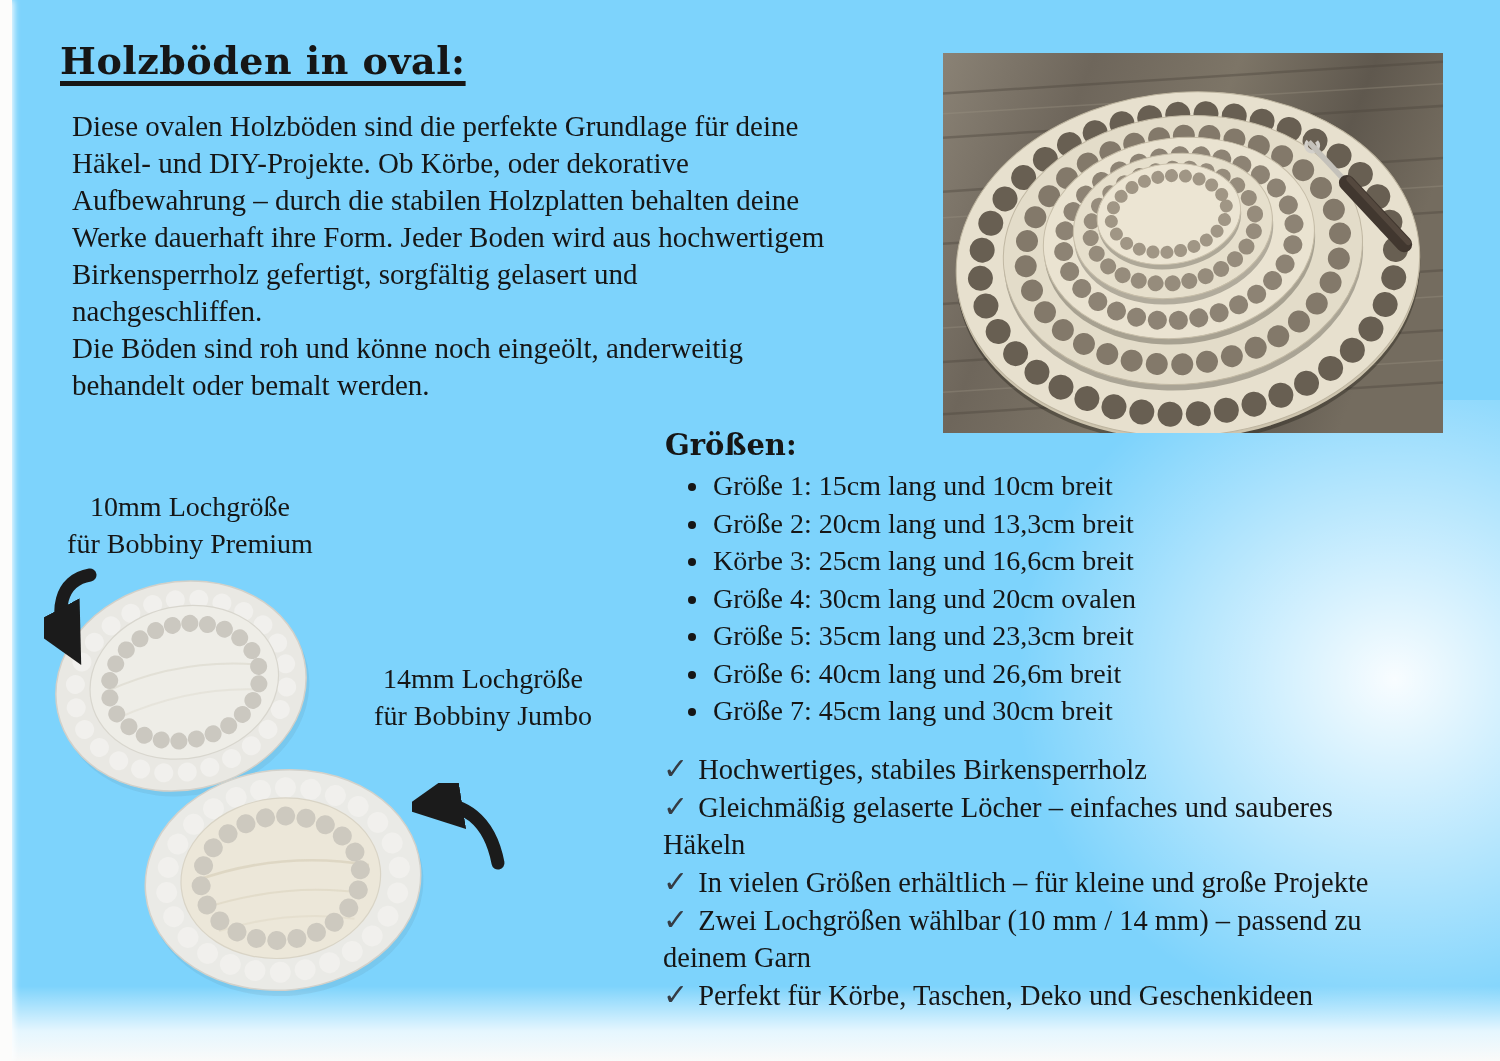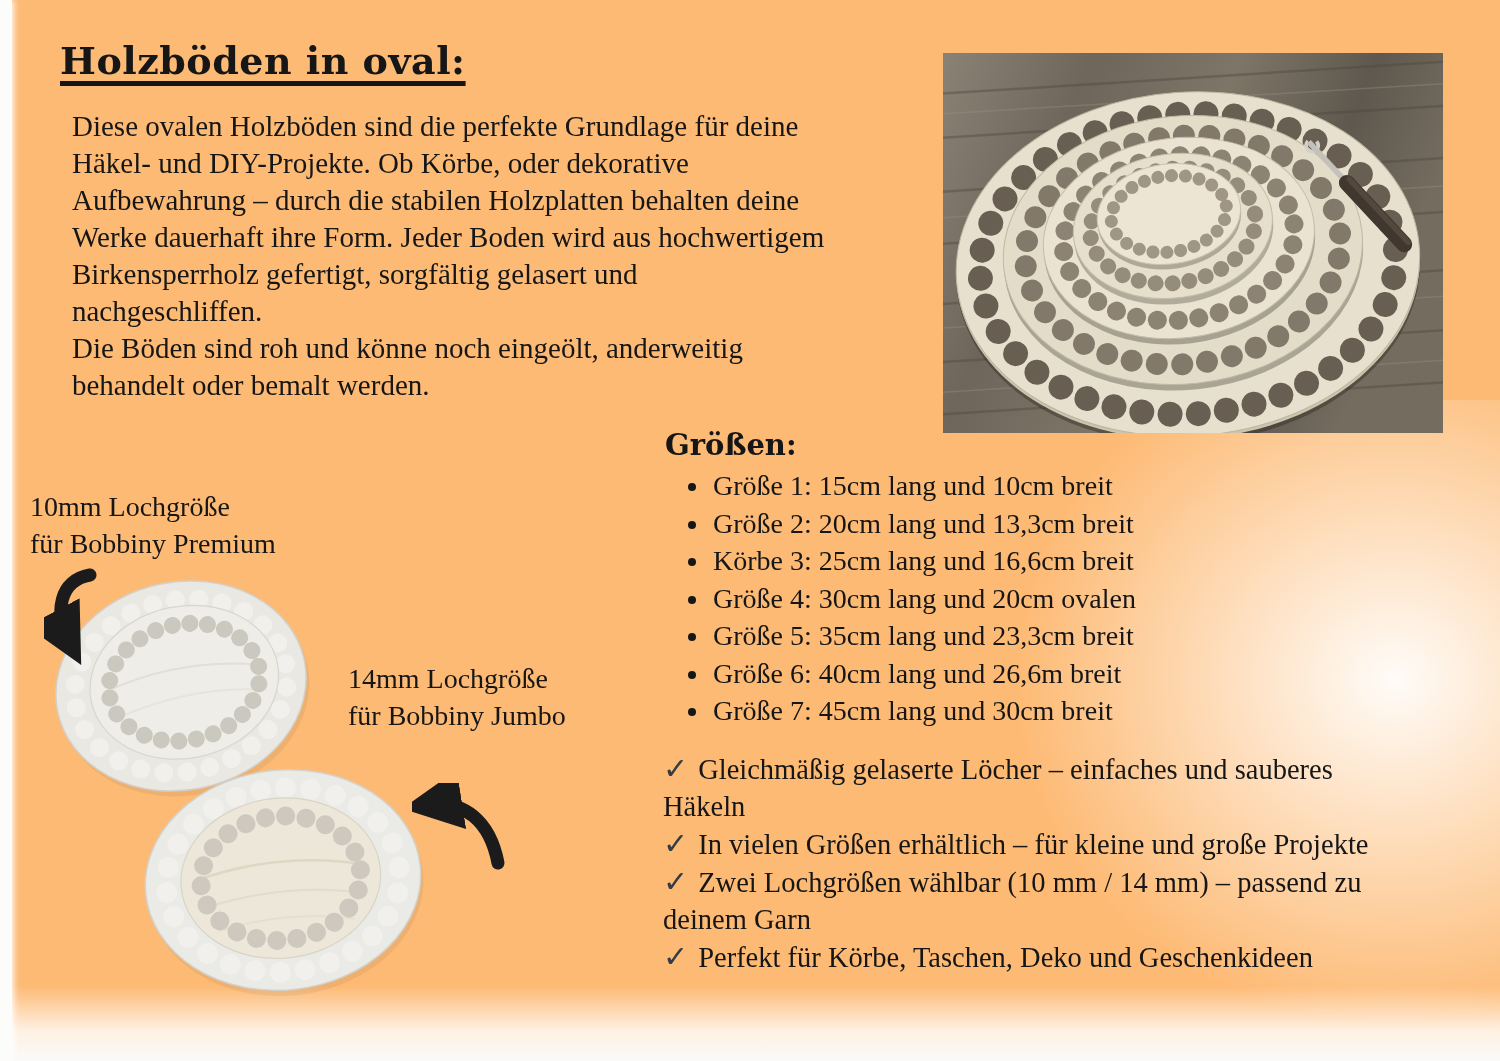--- a/index.html
+++ b/index.html
@@ -1,18 +1,18 @@
 <!DOCTYPE html>
 <html><head>
 <meta charset="utf-8">
 <style>
   html,body{margin:0;padding:0;background:#d8d8d6;}
   .page{
     position:relative;width:1500px;height:1061px;overflow:hidden;
-    background:#fdba74;
+    background:#7dd3fc;
     font-family:"Liberation Serif","DejaVu Serif",serif;
     color:#161616;
   }
   .sheen-right{position:absolute;right:0;top:400px;width:480px;height:620px;pointer-events:none;
     background:radial-gradient(ellipse at 78% 45%, rgba(255,255,255,0.95) 0%, rgba(255,255,255,0) 72%);}
   .sheen-bottom{position:absolute;left:0;right:0;bottom:0;height:75px;pointer-events:none;
     background:linear-gradient(to bottom, rgba(255,255,255,0) 0%, rgba(255,255,255,0.8) 60%, #fafaf9 100%);}
   .left-strip{position:absolute;left:0;top:0;width:12px;height:100%;background:#fcfcfb;
     box-shadow:2px 0 6px rgba(255,255,255,0.9);}
   .page-title{
@@ -20,21 +20,21 @@
     font-family:"DejaVu Serif","Liberation Serif",serif;
     font-size:38px;font-weight:700;letter-spacing:0.5px;
     text-decoration:underline;text-decoration-thickness:5px;text-underline-offset:7px;
   }
   .intro{
     position:absolute;left:60px;top:96px;width:880px;margin:12px;
     font-size:29px;line-height:37px;white-space:pre-line;
   }
   .photo{position:absolute;left:943px;top:53px;width:500px;height:380px;overflow:hidden;}
   .label{
-    position:absolute;text-align:left;font-size:28px;line-height:37px;white-space:pre-line;
+    position:absolute;text-align:center;font-size:28px;line-height:37px;white-space:pre-line;
   }
   .label-premium{left:30px;top:488px;width:320px;}
   .label-jumbo{left:348px;top:660px;width:270px;}
   .disc{position:absolute;}
   .disc-premium{left:36px;top:566px;}
   .disc-jumbo{left:128px;top:760px;}
   .arrow{position:absolute;z-index:5;}
   .arrow-premium{left:44px;top:568px;}
   .arrow-jumbo{left:412px;top:783px;}
   .sizes{position:absolute;left:663px;top:428px;width:830px;}
@@ -200,20 +200,23 @@
       <li>Körbe 3: 25cm lang und 16,6cm breit</li>
       <li>Größe 4: 30cm lang und 20cm ovalen</li>
       <li>Größe 5: 35cm lang und 23,3cm breit</li>
       <li>Größe 6: 40cm lang und 26,6m breit</li>
       <li>Größe 7: 45cm lang und 30cm breit</li>
     </ul>
   </div>
 
   <div class="features">
     <div class="feature">
+      <span class="check">✓</span><span class="ftext">Hochwertiges, stabiles Birkensperrholz</span>
+    </div>
+    <div class="feature">
       <span class="check">✓</span><span class="ftext">Gleichmäßig gelaserte Löcher – einfaches und sauberes
 Häkeln</span>
     </div>
     <div class="feature">
       <span class="check">✓</span><span class="ftext">In vielen Größen erhältlich – für kleine und große Projekte</span>
     </div>
     <div class="feature">
       <span class="check">✓</span><span class="ftext">Zwei Lochgrößen wählbar (10 mm / 14 mm) – passend zu
 deinem Garn</span>
     </div>

